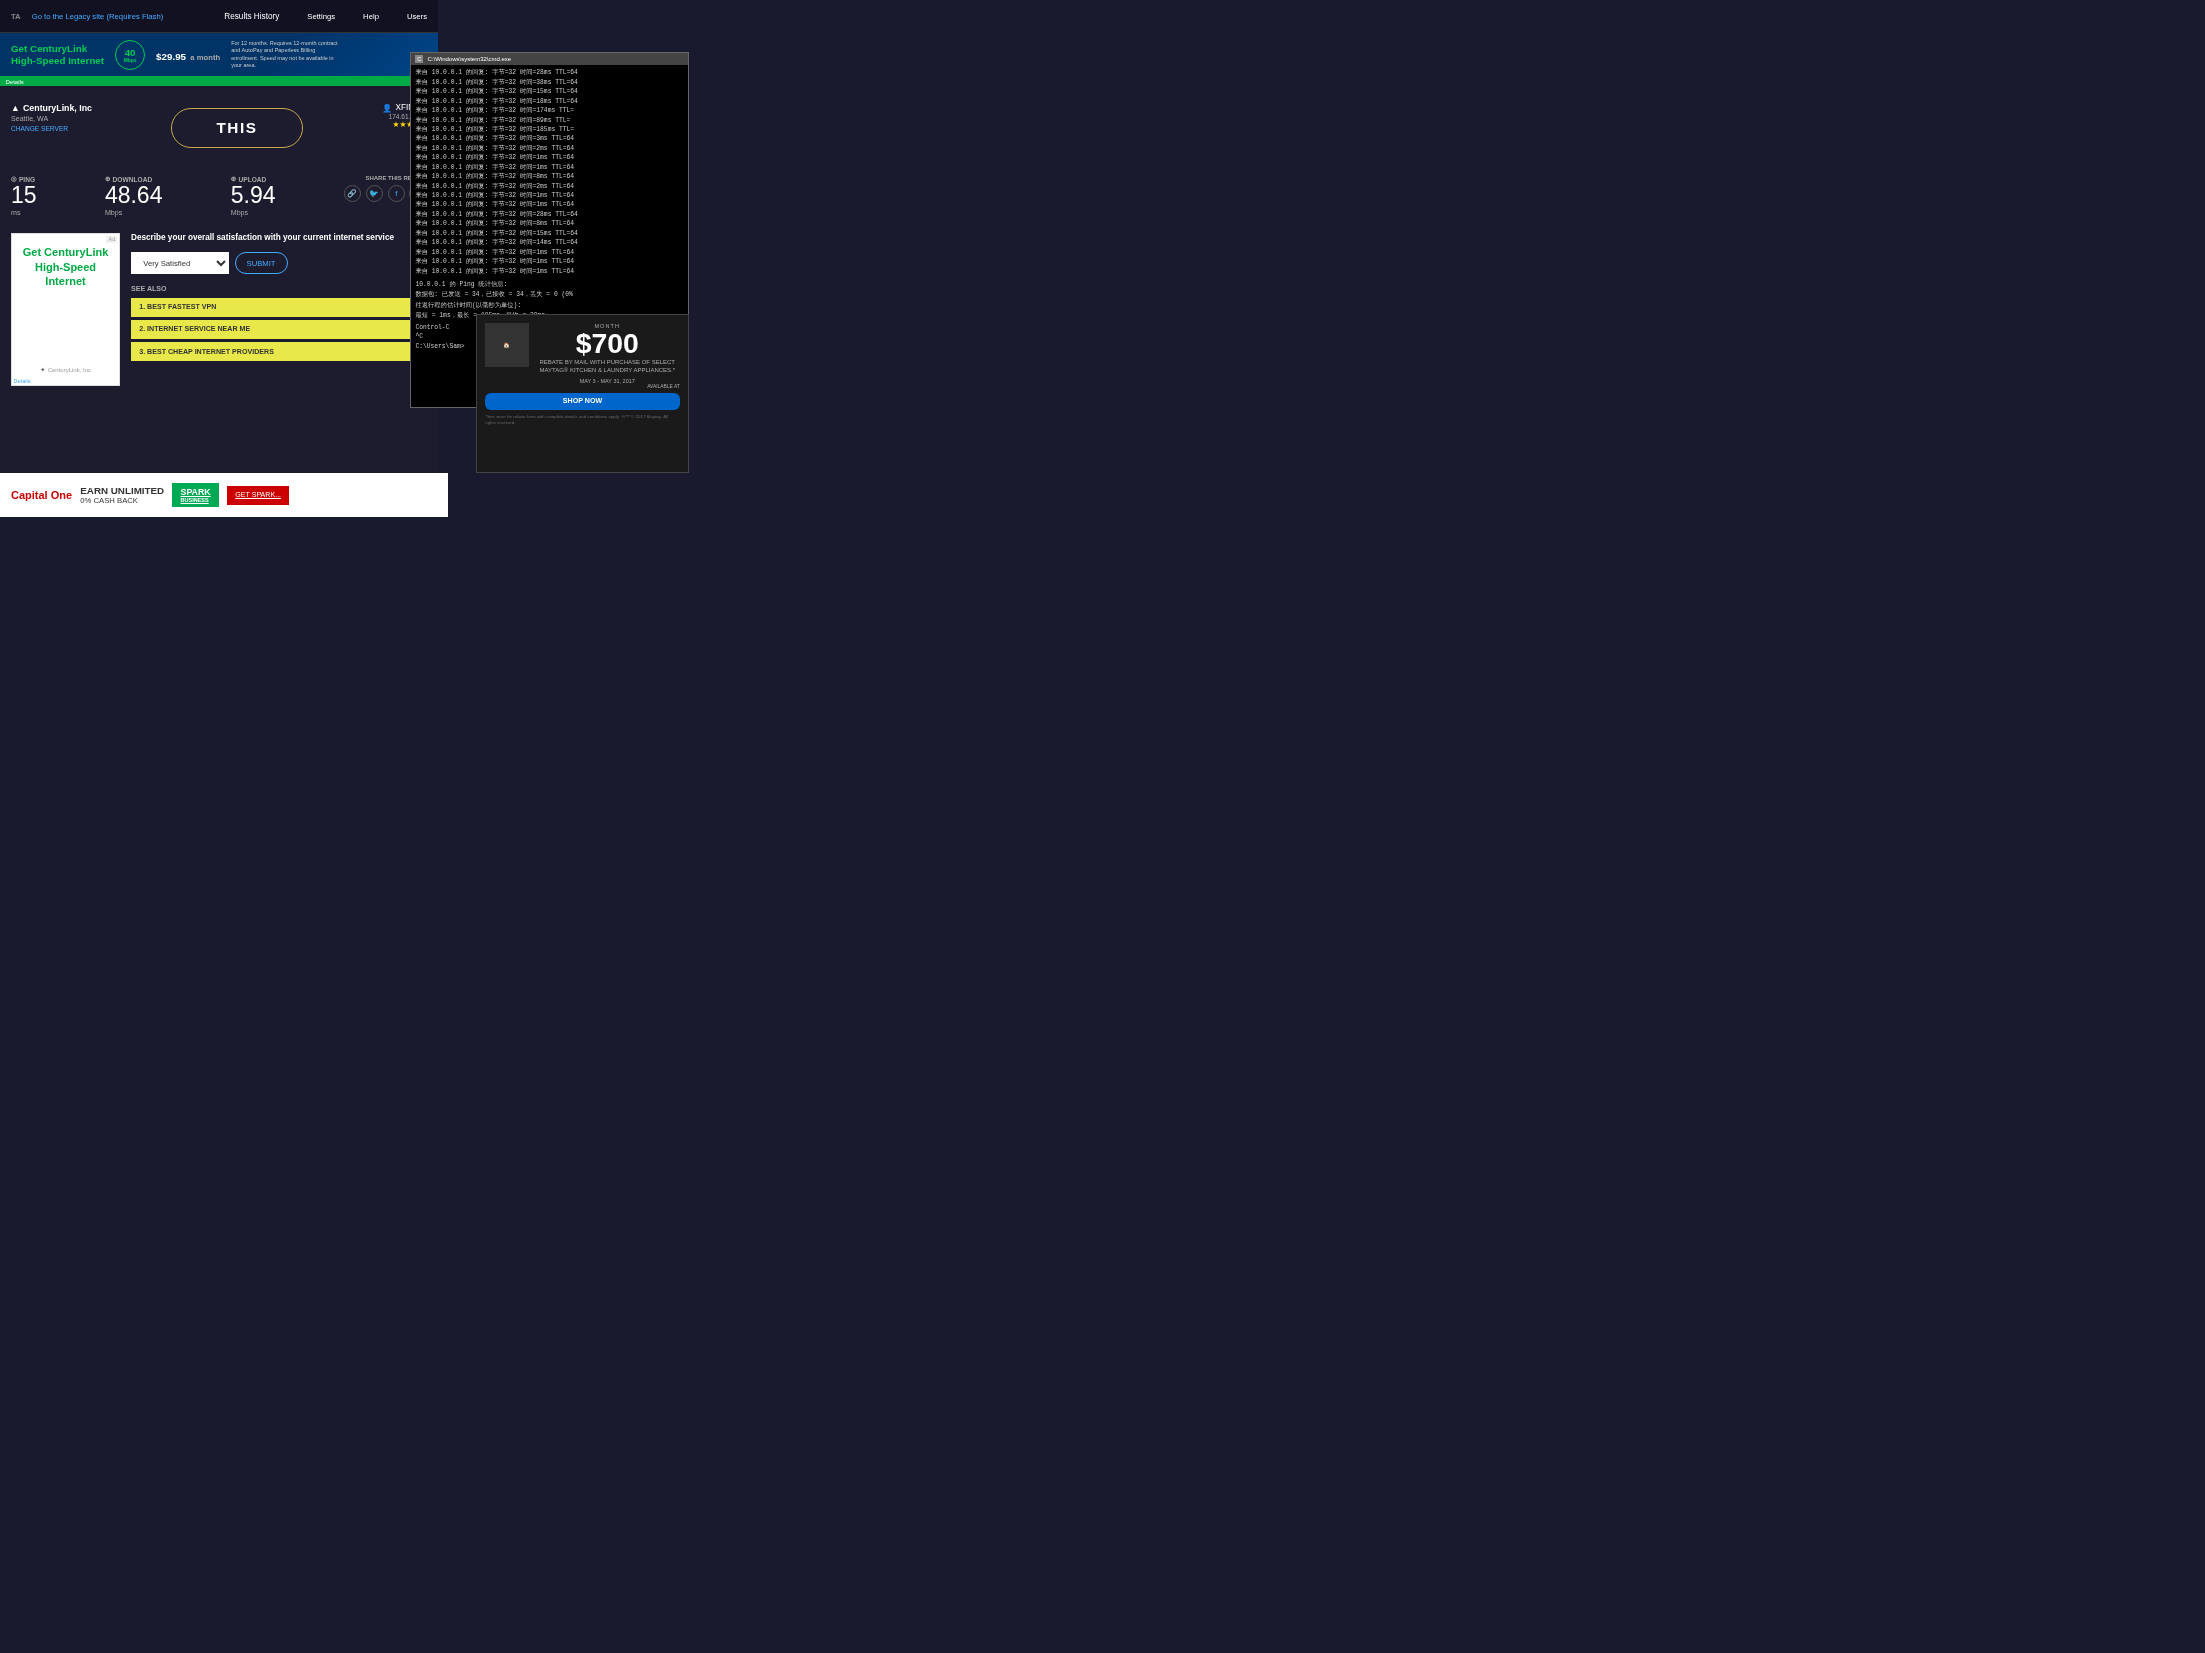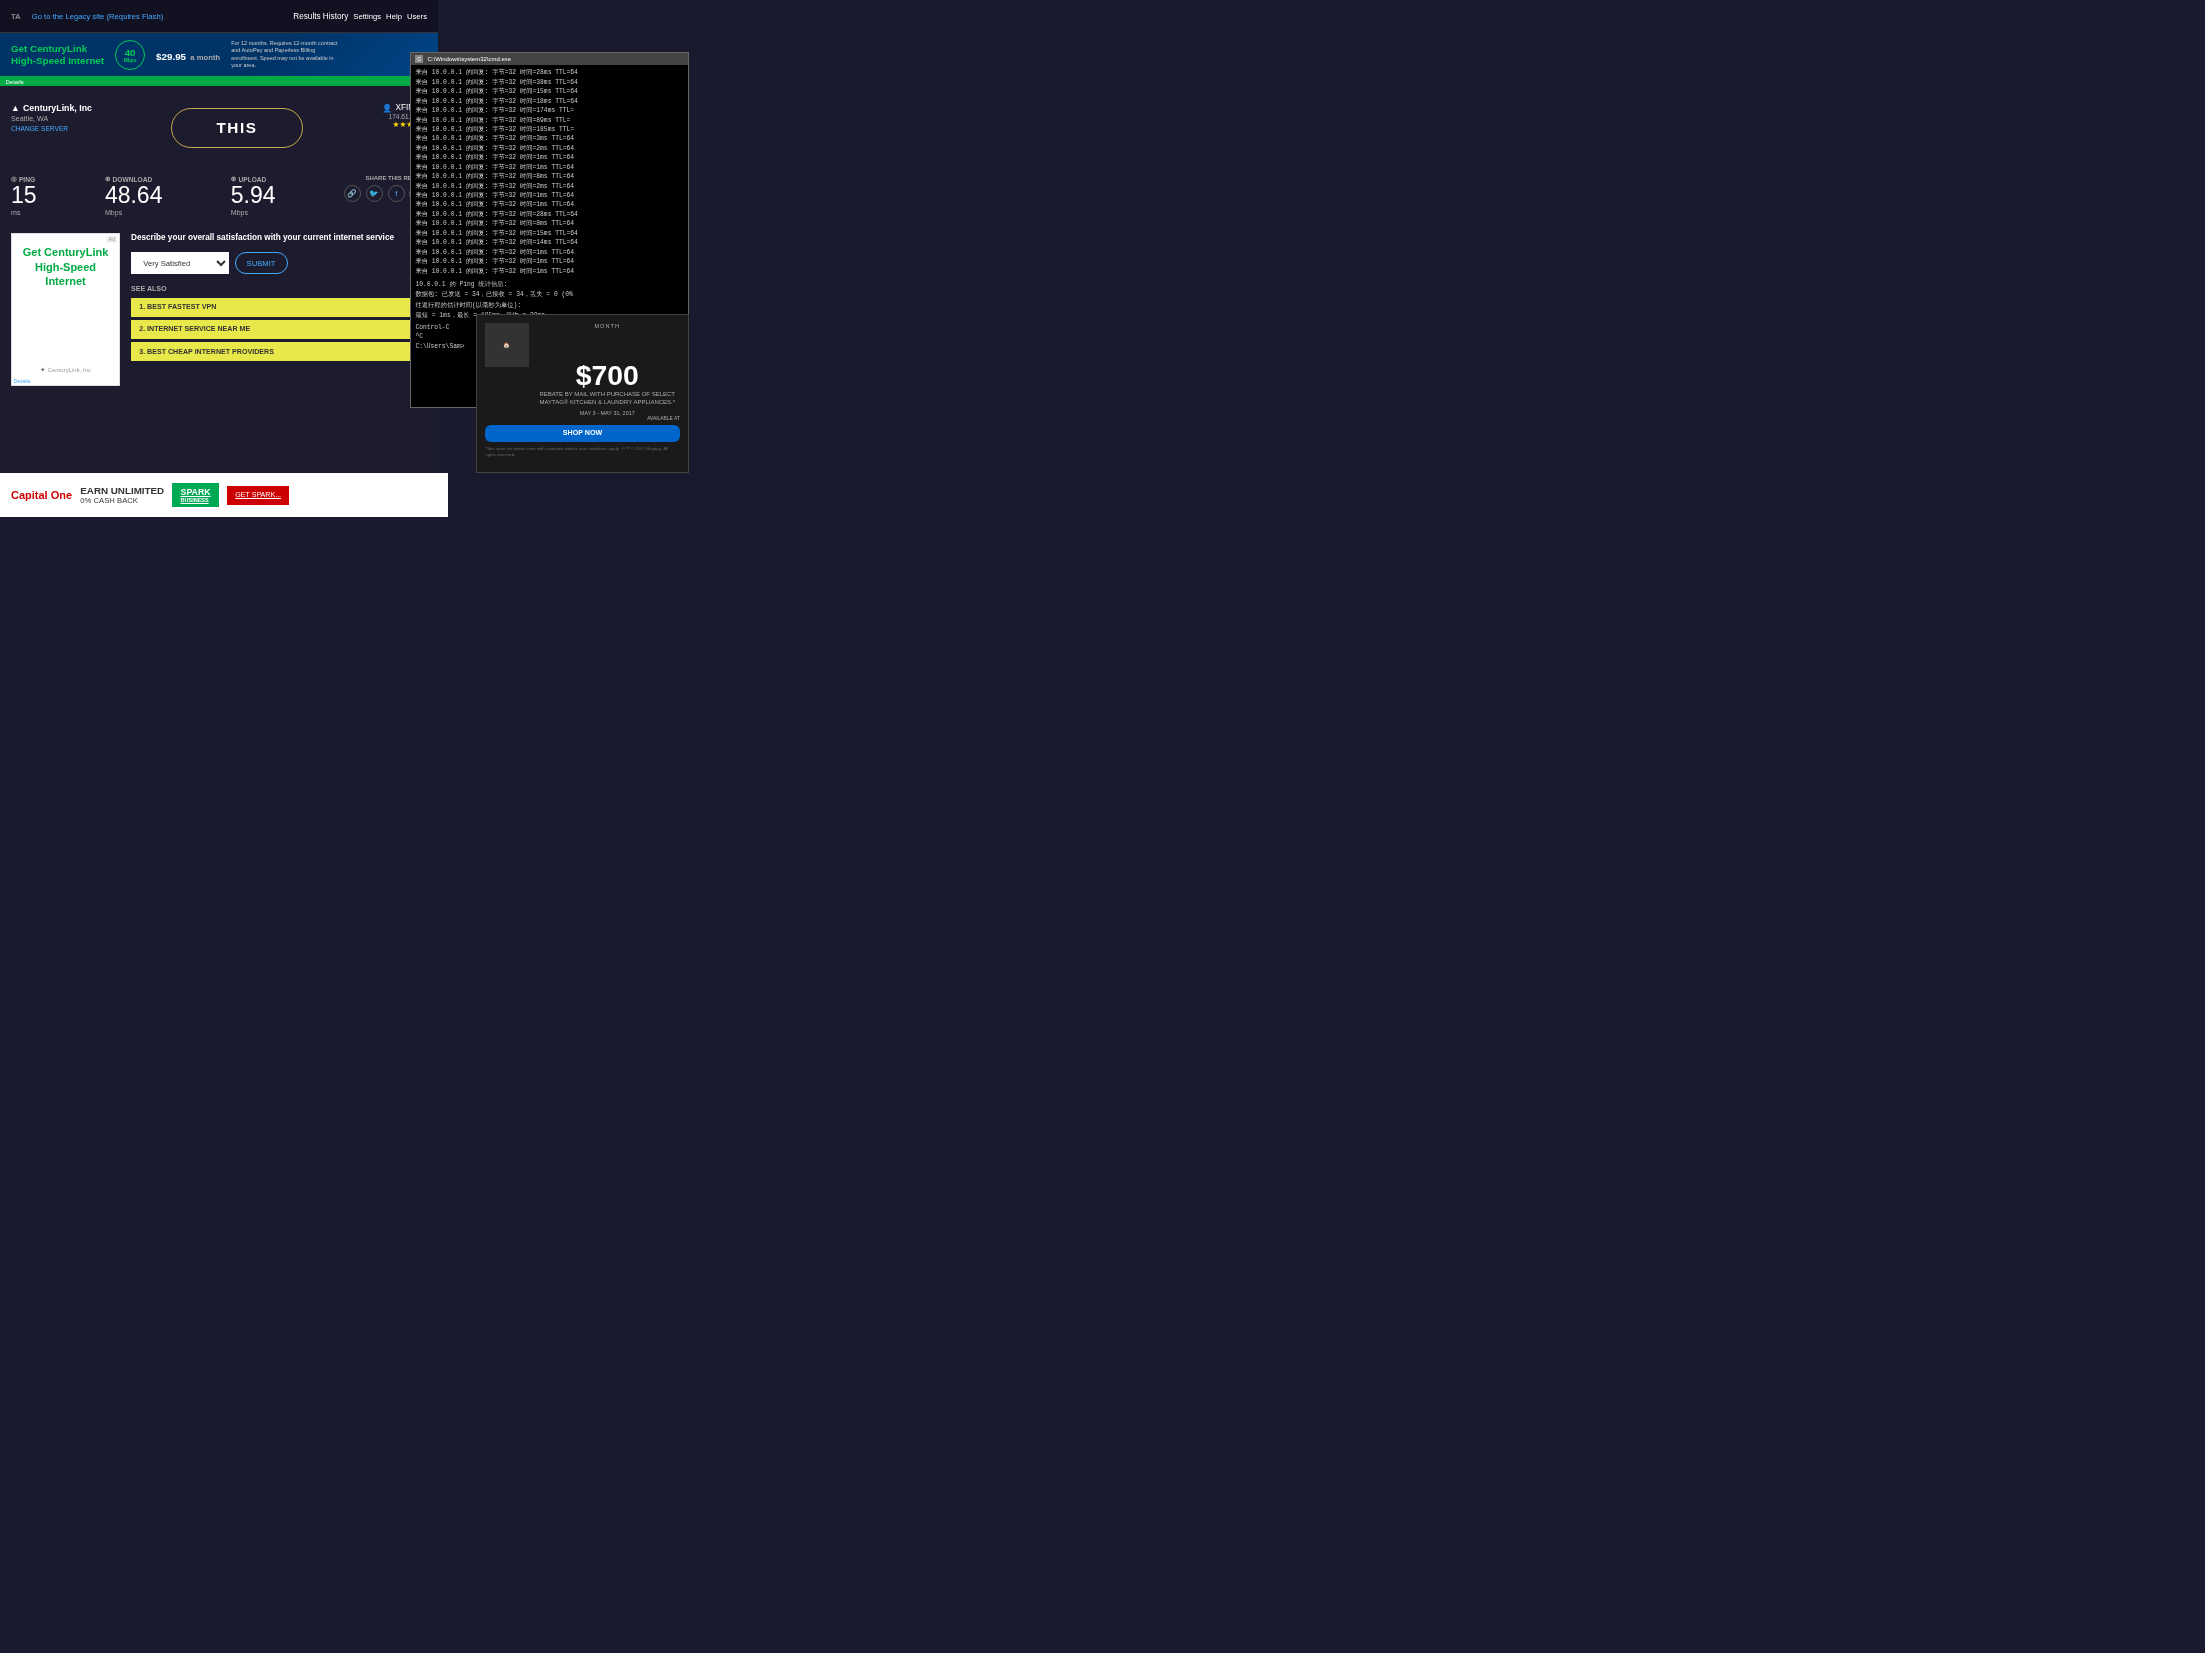--- a/index.html
+++ b/index.html
@@ -41,21 +41,21 @@
       color: #888;
       font-size: 7.7px;
       font-weight: bold;
     }
     .legacy-link {
       color: #4af;
       font-size: 7.7px;
     }
     .top-nav-right {
       display: flex;
-      gap: 5px;
+      gap: 28px;
       align-items: center;
     }
     .nav-link {
       color: white;
       font-size: 7.7px;
       cursor: pointer;
     }
     .nav-link.active {
       color: white;
       font-size: 8.2px;
@@ -463,21 +463,20 @@
       text-align: center;
       text-transform: uppercase;
       letter-spacing: 1.1px;
     }
     .hd-price {
       color: white;
       font-size: 28.4px;
       font-weight: bold;
       text-align: center;
       line-height: 1;
-      margin-top: 32px;
     }
     .hd-rebate-text {
       color: #aaa;
       font-size: 6px;
       text-align: center;
       line-height: 1.4;
     }
     .hd-date {
       color: #aaa;
       font-size: 5.5px;

